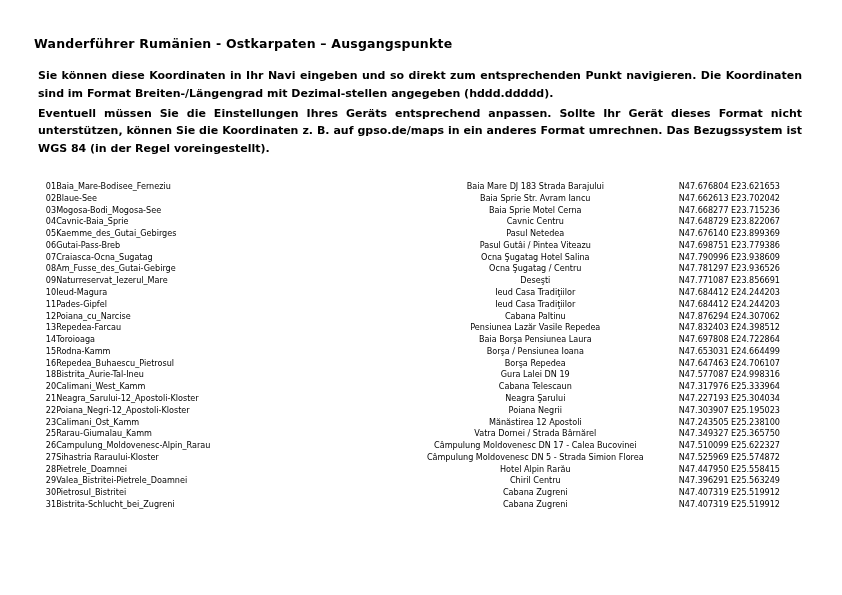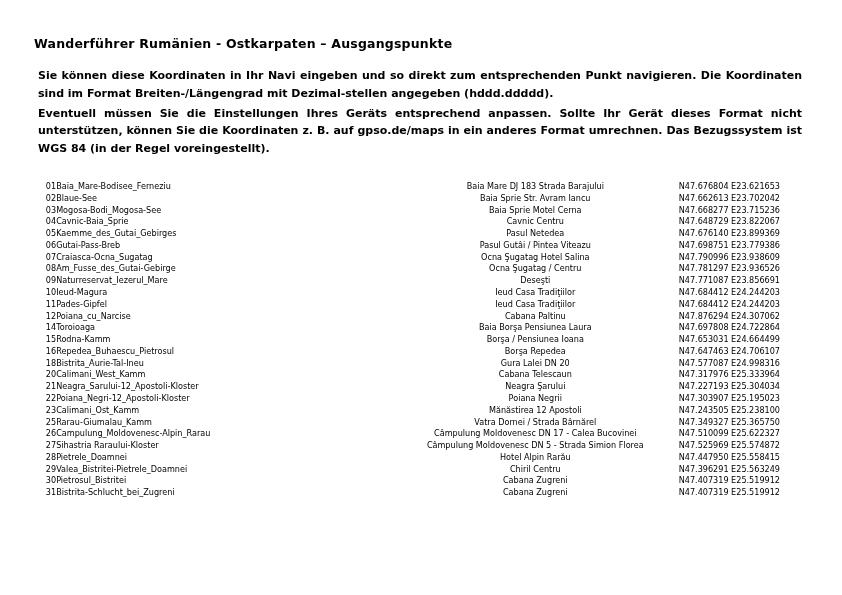--- a/index.html
+++ b/index.html
@@ -147,41 +147,47 @@
           <td class="col-place">Ieud Casa Tradiţiilor</td>
           <td class="col-coord">N47.684412 E24.244203</td>
         </tr>
         <tr>
           <td class="col-num">12</td>
           <td class="col-name">Poiana_cu_Narcise</td>
           <td class="col-place">Cabana Paltinu</td>
           <td class="col-coord">N47.876294 E24.307062</td>
         </tr>
         <tr>
+          <td class="col-num">13</td>
+          <td class="col-name">Repedea-Farcau</td>
+          <td class="col-place">Pensiunea Lazăr Vasile Repedea</td>
+          <td class="col-coord">N47.832403 E24.398512</td>
+        </tr>
+        <tr>
           <td class="col-num">14</td>
           <td class="col-name">Toroioaga</td>
           <td class="col-place">Baia Borşa Pensiunea Laura</td>
           <td class="col-coord">N47.697808 E24.722864</td>
         </tr>
         <tr>
           <td class="col-num">15</td>
           <td class="col-name">Rodna-Kamm</td>
           <td class="col-place">Borşa / Pensiunea Ioana</td>
           <td class="col-coord">N47.653031 E24.664499</td>
         </tr>
         <tr>
           <td class="col-num">16</td>
           <td class="col-name">Repedea_Buhaescu_Pietrosul</td>
           <td class="col-place">Borşa Repedea</td>
           <td class="col-coord">N47.647463 E24.706107</td>
         </tr>
         <tr>
           <td class="col-num">18</td>
           <td class="col-name">Bistrita_Aurie-Tal-Ineu</td>
-          <td class="col-place">Gura Lalei DN 20</td>
+          <td class="col-place">Gura Lalei DN 19</td>
           <td class="col-coord">N47.577087 E24.998316</td>
         </tr>
         <tr>
           <td class="col-num">20</td>
           <td class="col-name">Calimani_West_Kamm</td>
           <td class="col-place">Cabana Telescaun</td>
           <td class="col-coord">N47.317976 E25.333964</td>
         </tr>
         <tr>
           <td class="col-num">21</td>

